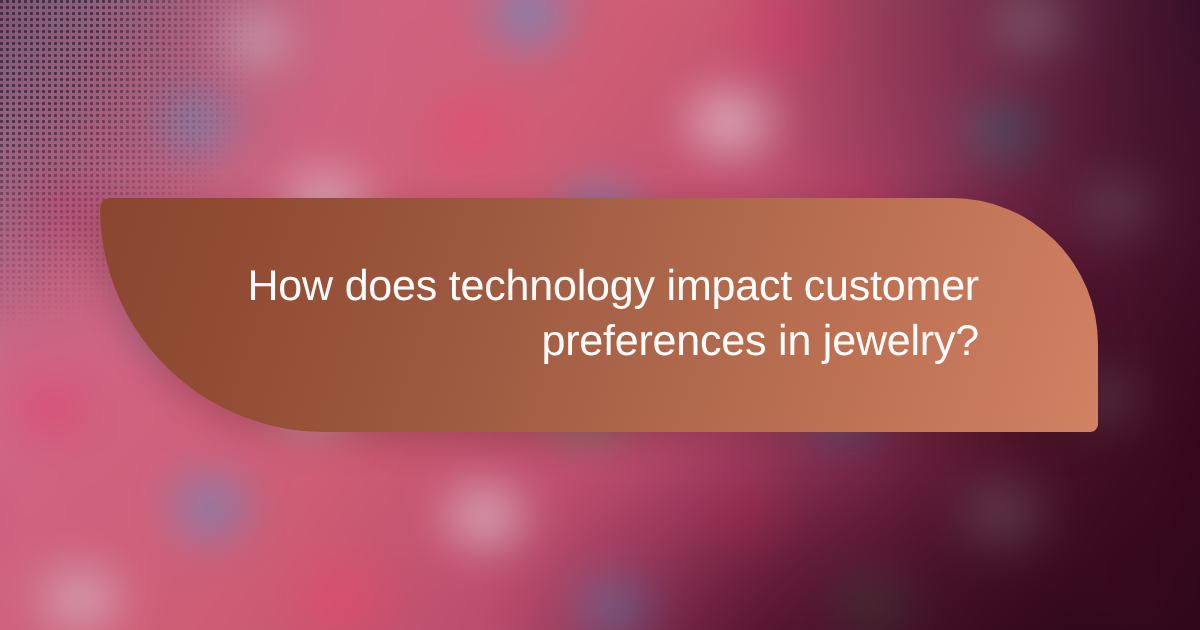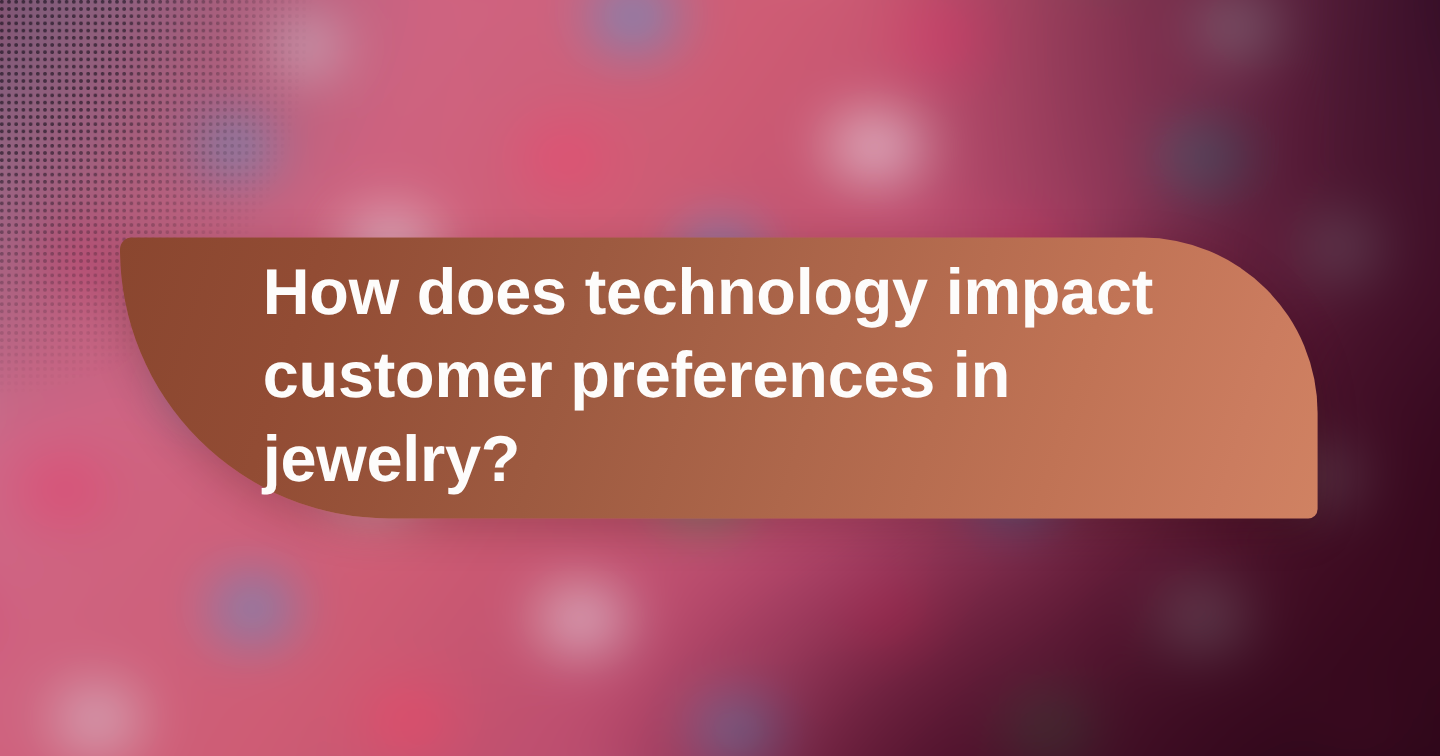--- a/index.html
+++ b/index.html
@@ -123,25 +123,25 @@
     display: flex;
     align-items: center;
     justify-content: center;
     box-shadow: 0 10px 34px rgba(40,12,8,0.22);
   }
 
   .card-title {
     width: 760px;
     margin: 0;
     padding: 0 0 2px 0;
-    text-align: left;
+    text-align: right;
     color: #fdfcfb;
     font-family: "Liberation Sans", sans-serif;
-    font-size: 54px;
-    font-weight: 700;
+    font-size: 43px;
+    font-weight: 400;
     line-height: 1.28;
     letter-spacing: -0.2px;
     text-rendering: geometricPrecision;
   }
 </style>
 </head>
 <body>
 
 <div class="stage">
 

